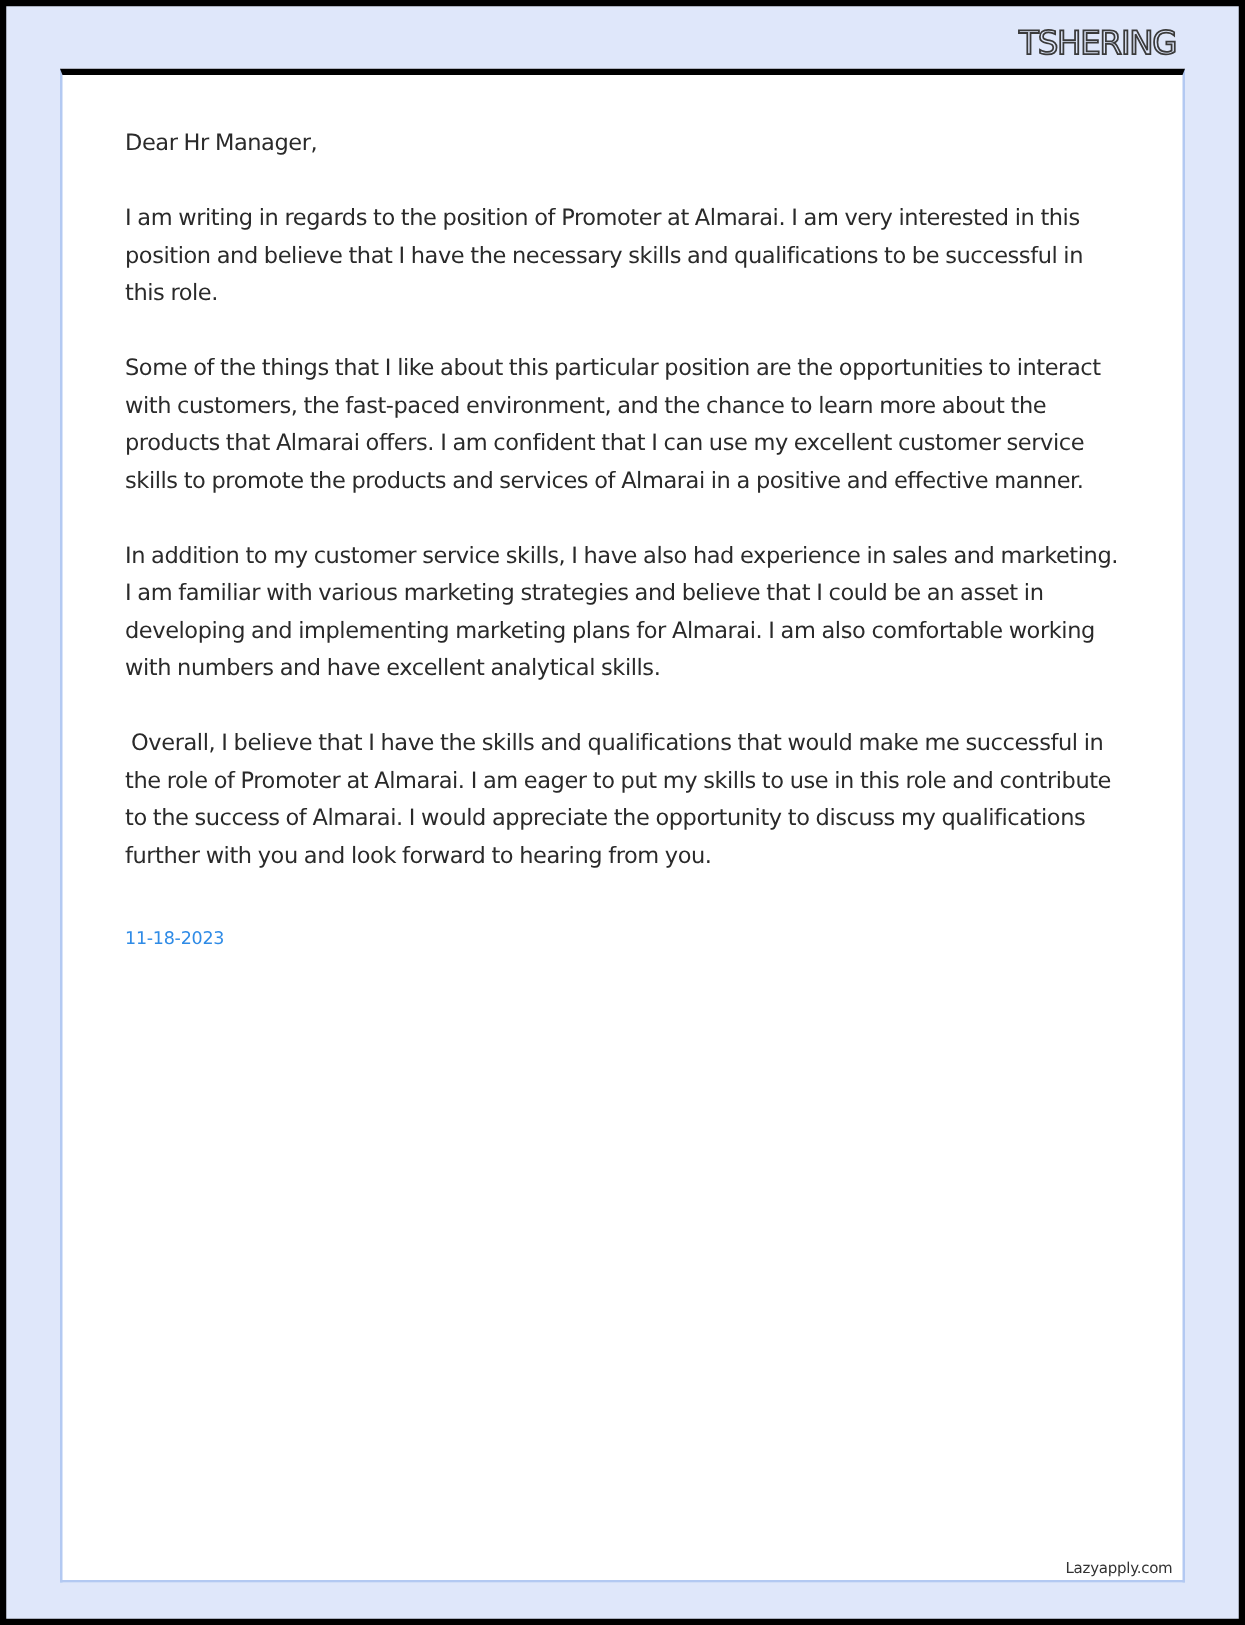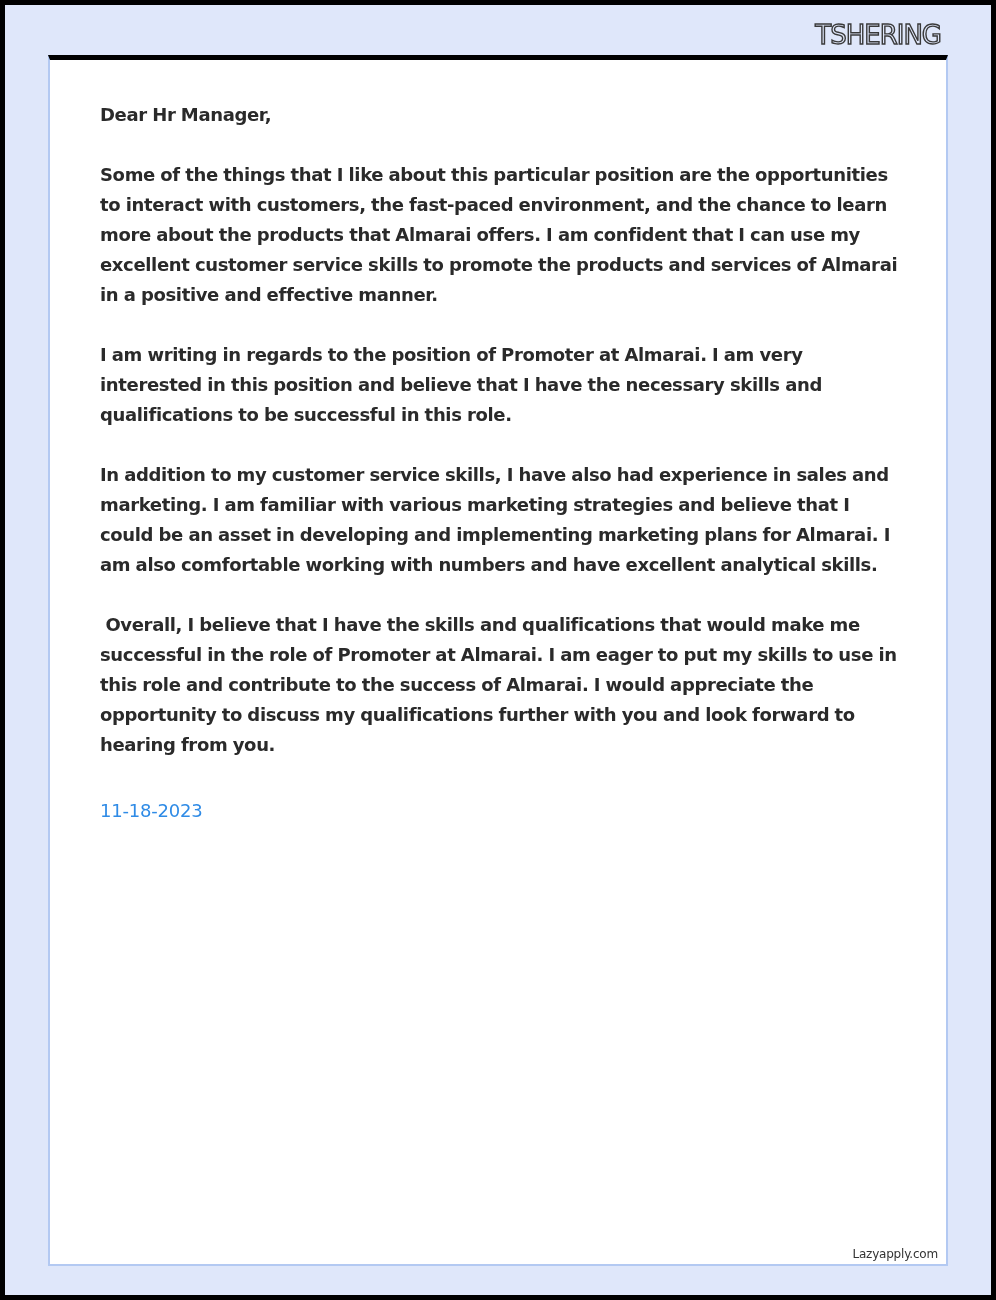--- a/index.html
+++ b/index.html
@@ -53,28 +53,27 @@
       width: 800px;
       font-size: 18px;
       line-height: 30px;
       color: #2a2a2a;
       letter-spacing: -0.35px;
       word-spacing: -0.5px;
     }
     .letter p {
       margin: 0 0 30px 0;
       white-space: pre-wrap;
-      font-weight: bold;
     }
     .letter p.last {
       margin-bottom: 26px;
     }
     .date {
       color: #2f8be6;
-      font-size: 18px;
+      font-size: 14px;
       line-height: 30px;
       letter-spacing: -0.2px;
       margin-top: 36px;
     }
     .footer-brand {
       position: absolute;
       right: 8px;
       bottom: 3px;
       font-size: 12px;
       color: #333;
@@ -84,21 +83,21 @@
   </style>
 </head>
 <body>
 
 <div class="outer">
   <div class="brand">TSHERING</div>
 
   <div class="page">
     <div class="letter">
       <p>Dear Hr Manager,</p>
+      <p>I am writing in regards to the position of Promoter at Almarai. I am very interested in this position and believe that I have the necessary skills and qualifications to be successful in this role.</p>
       <p>Some of the things that I like about this particular position are the opportunities to interact with customers, the fast-paced environment, and the chance to learn more about the products that Almarai offers. I am confident that I can use my excellent customer service skills to promote the products and services of Almarai in a positive and effective manner.</p>
-      <p>I am writing in regards to the position of Promoter at Almarai. I am very interested in this position and believe that I have the necessary skills and qualifications to be successful in this role.</p>
       <p>In addition to my customer service skills, I have also had experience in sales and marketing. I am familiar with various marketing strategies and believe that I could be an asset in developing and implementing marketing plans for Almarai. I am also comfortable working with numbers and have excellent analytical skills.</p>
       <p class="last"> Overall, I believe that I have the skills and qualifications that would make me successful in the role of Promoter at Almarai. I am eager to put my skills to use in this role and contribute to the success of Almarai. I would appreciate the opportunity to discuss my qualifications further with you and look forward to hearing from you.</p>
       <div class="date">11-18-2023</div>
     </div>
     <div class="footer-brand">Lazyapply.com</div>
   </div>
 </div>
 
 </body></html>

